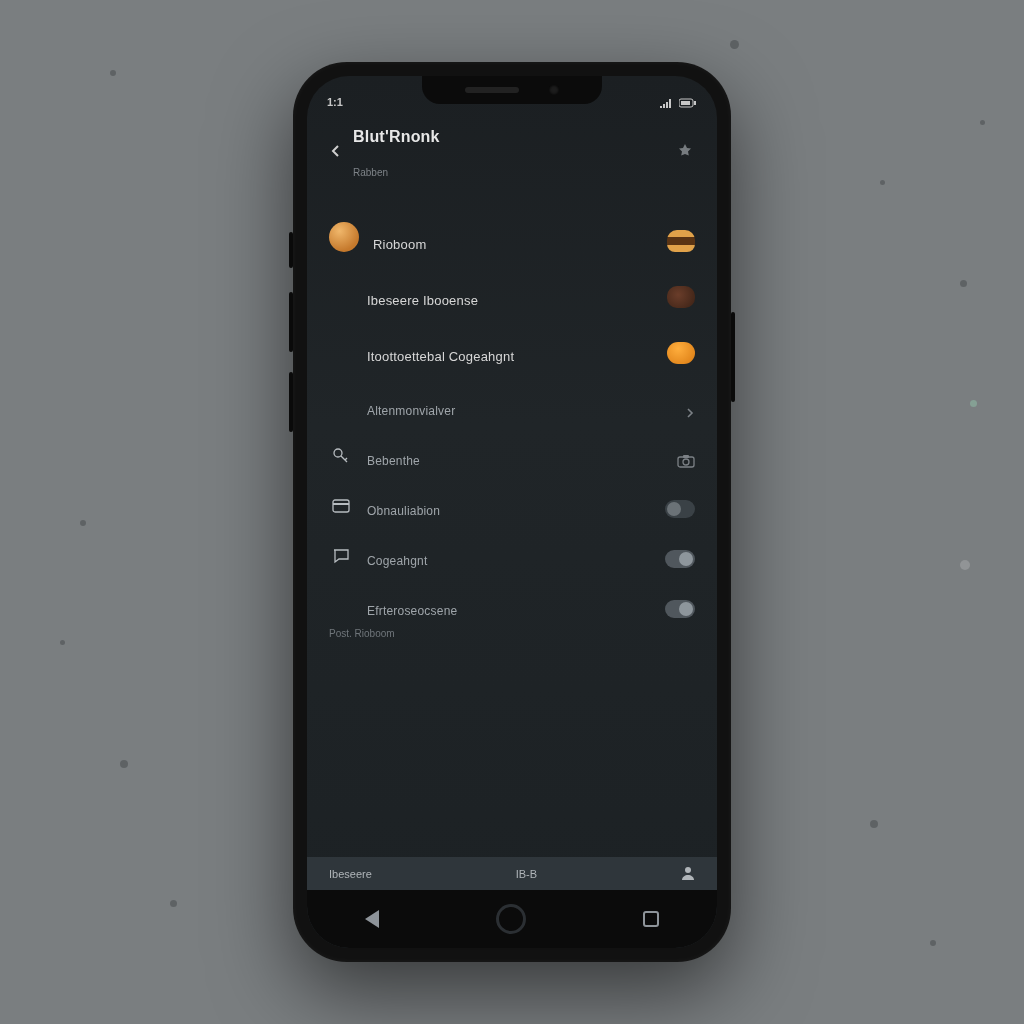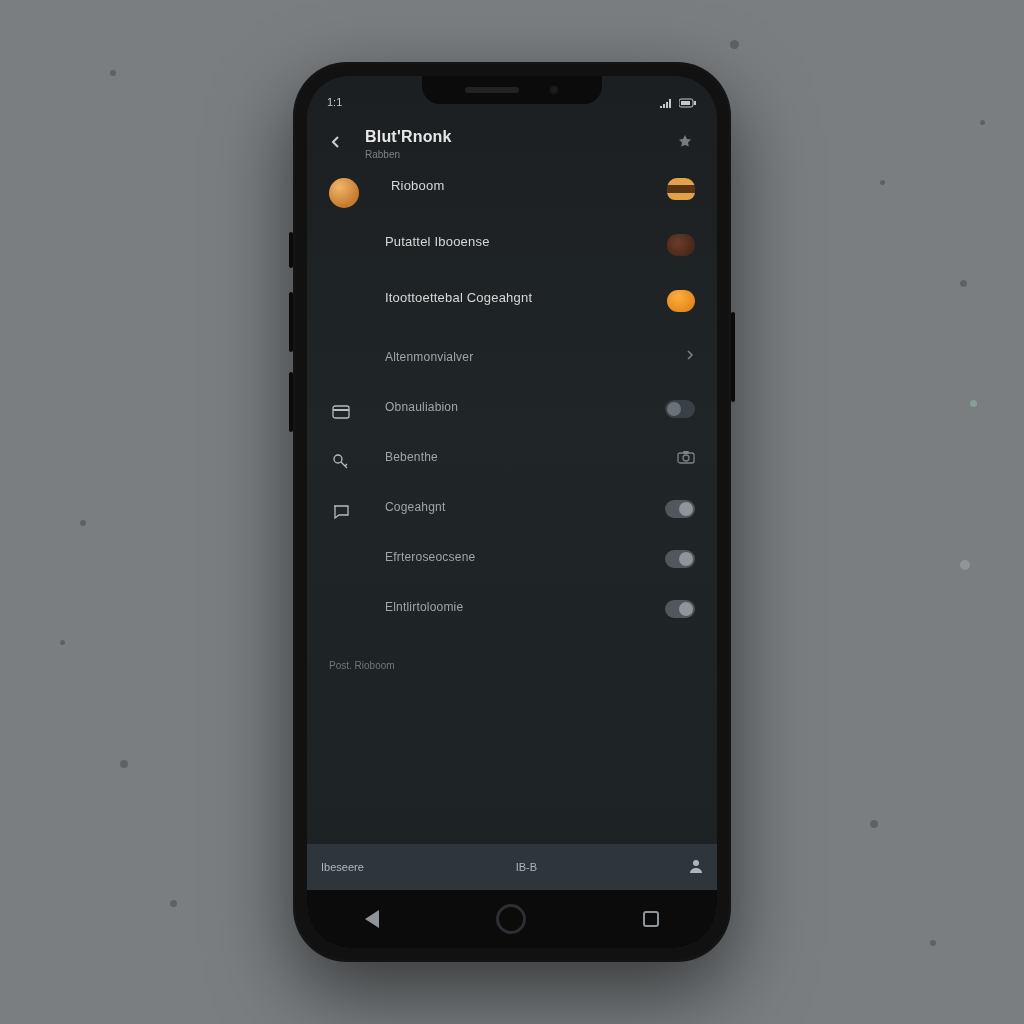--- a/index.html
+++ b/index.html
@@ -56,55 +56,55 @@
     position: absolute; top:0; left:50%; transform:translateX(-50%);
     width: 180px; height: 28px; background:#0b0b0b;
     border-bottom-left-radius: 18px; border-bottom-right-radius: 18px;
     display:flex;align-items:center;justify-content:center;gap:30px;
   }
   .speaker{width:54px;height:6px;background:#222;border-radius:4px}
   .cam{width:10px;height:10px;background:#1d1d1d;border-radius:50%;box-shadow:inset 0 0 3px #000}
 
   .statusbar{
     height:34px;display:flex;justify-content:space-between;align-items:flex-end;
-    padding:0 20px 2px;font-size:11px;color:#c7c7c7;font-weight:400;
+    padding:0 20px 2px;font-size:11px;color:#c7c7c7;font-weight:700;
   }
   .status-right{display:flex;gap:6px;align-items:center}
   .sig-icon svg,.batt-icon svg{display:block}
 
   .content{padding:8px 22px 0;}
 
-  .header{display:flex;align-items:center;gap:18px;padding:10px 0 4px}
+  .header{display:flex;align-items:center;gap:6px;padding:10px 0 4px}
   .back{width:18px;color:#cfcfcf}
   .header-titles{flex:1}
   .title{font-size:16px;font-weight:600;color:#e7e7e7;letter-spacing:.2px}
-  .subtitle{font-size:10px;color:#7d8287;margin-top:3px}
+  .subtitle{font-size:10px;color:#7d8287;margin-top:21px}
   .header-action{width:18px;color:#9da2a6}
 
   .list{margin-top:14px;display:flex;flex-direction:column}
-  .row{display:flex;align-items:flex-start;height:56px;gap:32px}
+  .row{display:flex;align-items:flex-end;height:56px;gap:14px}
   .row.sm{height:50px}
   .lead{width:24px;height:24px;display:flex;align-items:center;justify-content:center;color:#b7bcc0}
   .lead.avatar{width:30px;height:30px;border-radius:50%;background:radial-gradient(circle at 35% 30%, #f0b76b, #c5792c 70%);}
   .label{flex:1;font-size:13px;color:#d7d7d7;letter-spacing:.2px}
   .label.dim{color:#9fa5aa;font-size:12px}
   .trail{width:30px;display:flex;justify-content:flex-end;align-items:center;color:#7c8186}
   .toggle{width:30px;height:18px;border-radius:10px;background:#3a4146;position:relative}
   .toggle::after{content:"";position:absolute;left:2px;top:2px;width:14px;height:14px;border-radius:50%;background:#6b7277}
   .toggle.on{background:#50575d}
   .toggle.on::after{left:auto;right:2px;background:#8e969c}
   .food{width:28px;height:22px;border-radius:6px}
   .food.burger{background:linear-gradient(#e1a24a 0 34%,#5a3414 34% 66%,#e1a24a 66% 100%);border-radius:10px 10px 8px 8px}
   .food.meat{background:radial-gradient(circle at 40% 40%,#6a3d2a,#3a2115);border-radius:10px}
   .food.bun{background:radial-gradient(circle at 40% 30%,#ffae3d,#d97a12);border-radius:12px}
   .section-caption{font-size:10px;color:#6f757a;margin-top:10px}
 
   .tabbar{
-    position:absolute;bottom:58px;left:0;right:0;height:46px;
-    background:#2f363b;display:flex;align-items:center;padding:0 14px;
+    position:absolute;bottom:58px;left:0;right:0;height:33px;
+    background:#2f363b;display:flex;align-items:center;padding:0 22px;
     font-size:11px;color:#b0b5b9;justify-content:space-between;
   }
   .tabbar .t{display:flex;align-items:center;gap:6px}
   .navkeys{
     position:absolute;bottom:0;left:0;right:0;height:58px;background:#0b0b0b;
     display:flex;align-items:center;justify-content:space-around;border-bottom-left-radius:42px;border-bottom-right-radius:42px;
   }
   .navkeys .tri{width:0;height:0;border-top:9px solid transparent;border-bottom:9px solid transparent;border-right:14px solid #8e949a}
   .navkeys .circ{width:30px;height:30px;border-radius:50%;border:3px solid #2b2f33}
   .navkeys .sq{width:16px;height:16px;border:2px solid #8e949a;border-radius:3px}
@@ -177,93 +177,86 @@
       <div class="list">
         <div class="row">
           <div class="lead avatar"></div>
           <div class="label">Rioboom</div>
           <div class="trail">
               <div class="food burger"></div>
             </div>
         </div>
         <div class="row">
           <div class="lead"></div>
-          <div class="label">Putattel Ibooense</div>
+          <div class="label">Ibeseere Ibooense</div>
           <div class="trail">
               <div class="food meat"></div>
             </div>
         </div>
         <div class="row">
           <div class="lead"></div>
           <div class="label">Itoottoettebal Cogeahgnt</div>
           <div class="trail">
               <div class="food bun"></div>
             </div>
         </div>
       </div>
 
       <div class="list" style="margin-top:4px">
         <div class="row sm">
           <div class="lead"></div>
           <div class="label dim">Altenmonvialver</div>
           <div class="trail">
             <svg width="10" height="10" viewBox="0 0 10 10">
                 <path fill="none" stroke="#7c8186" stroke-width="1.6" d="M3 1l4 4-4 4"></path>
+              </svg>
+          </div>
+        </div>
+        <div class="row sm">
+          <div class="lead">
+            <svg width="18" height="18" viewBox="0 0 18 18">
+                <circle cx="6" cy="6" r="4" fill="none" stroke="#b7bcc0" stroke-width="1.3"></circle>
+                <path stroke="#b7bcc0" stroke-width="1.3" d="M9 9l6 6m-2-2 2-2"></path>
+              </svg>
+          </div>
+          <div class="label dim">Bebenthe</div>
+          <div class="trail">
+            <svg width="18" height="14" viewBox="0 0 18 14">
+                <rect x="1" y="3" width="16" height="10" rx="2" fill="none" stroke="#7c8186" stroke-width="1.3"></rect>
+                <circle cx="9" cy="8" r="3" fill="none" stroke="#7c8186" stroke-width="1.3"></circle>
+                <rect x="6" y="1" width="6" height="3" rx="1" fill="#7c8186"></rect>
               </svg>
           </div>
         </div>
         <div class="row sm">
           <div class="lead">
             <svg width="18" height="14" viewBox="0 0 18 14">
                 <rect x="1" y="1" width="16" height="12" rx="2" fill="none" stroke="#b7bcc0" stroke-width="1.3"></rect>
                 <rect x="1" y="4" width="16" height="2" fill="#b7bcc0"></rect>
               </svg>
           </div>
           <div class="label dim">Obnauliabion</div>
           <div class="trail">
               <div class="toggle"></div>
             </div>
         </div>
         <div class="row sm">
           <div class="lead">
             <svg width="18" height="18" viewBox="0 0 18 18">
-                <circle cx="6" cy="6" r="4" fill="none" stroke="#b7bcc0" stroke-width="1.3"></circle>
-                <path stroke="#b7bcc0" stroke-width="1.3" d="M9 9l6 6m-2-2 2-2"></path>
-              </svg>
-          </div>
-          <div class="label dim">Bebenthe</div>
-          <div class="trail">
-            <svg width="18" height="14" viewBox="0 0 18 14">
-                <rect x="1" y="3" width="16" height="10" rx="2" fill="none" stroke="#7c8186" stroke-width="1.3"></rect>
-                <circle cx="9" cy="8" r="3" fill="none" stroke="#7c8186" stroke-width="1.3"></circle>
-                <rect x="6" y="1" width="6" height="3" rx="1" fill="#7c8186"></rect>
-              </svg>
-          </div>
-        </div>
-        <div class="row sm">
-          <div class="lead">
-            <svg width="18" height="18" viewBox="0 0 18 18">
                 <path fill="none" stroke="#b7bcc0" stroke-width="1.3" d="M2 3h14v9H7l-4 3V3z"></path>
               </svg>
           </div>
           <div class="label dim">Cogeahgnt</div>
           <div class="trail">
               <div class="toggle on"></div>
             </div>
         </div>
         <div class="row sm">
           <div class="lead"></div>
           <div class="label dim">Efrteroseocsene</div>
-          <div class="trail">
-              <div class="toggle on"></div>
-            </div>
-        </div>
-        <div class="row sm">
-          <div class="lead"></div>
-          <div class="label dim">Elntlirtoloomie</div>
           <div class="trail">
               <div class="toggle on"></div>
             </div>
         </div>
       </div>
 
       <div class="section-caption">Post. Rioboom</div>
     </div>
 
     <div class="tabbar">

